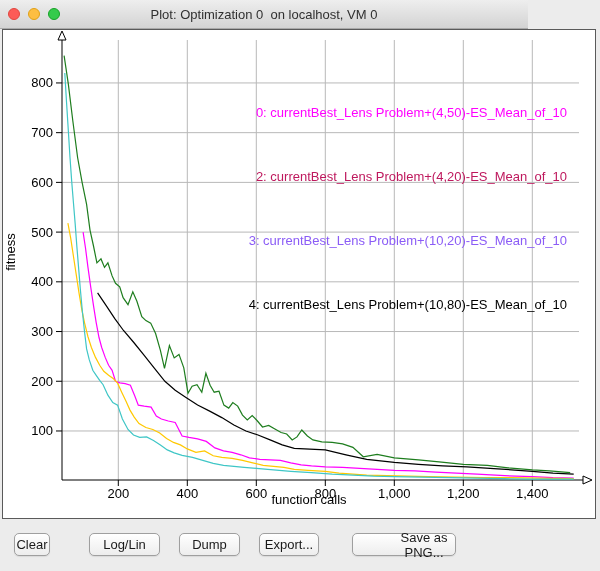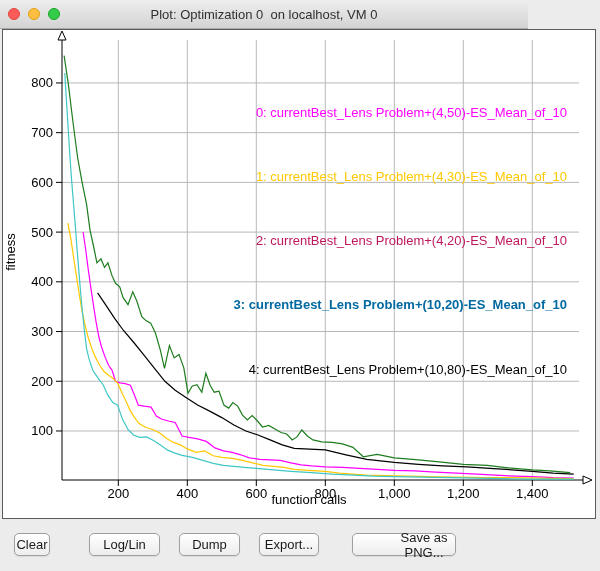--- a/index.html
+++ b/index.html
@@ -111,23 +111,22 @@
       <text x="306" y="474" text-anchor="middle" font-size="13" fill="#000" font-family="&quot;Liberation Sans&quot;,sans-serif">function calls</text>
       <text x="12" y="222" text-anchor="middle" font-size="13" fill="#000" transform="rotate(-90 12 222)" font-family="&quot;Liberation Sans&quot;,sans-serif">fitness</text>
       <polyline points="80.1,202.1 82.5,218.0 84.9,236.9 87.7,256.8 90.5,275.7 93.2,292.6 96.0,307.5 98.7,317.5 102.2,327.4 105.6,335.3 109.1,340.3 112.5,351.3 117.0,352.8 122.2,353.7 127.4,355.2 131.9,366.2 135.3,375.1 141.2,376.1 148.1,377.1 153.3,386.1 158.4,389.0 165.3,391.0 172.2,392.5 179.1,406.0 186.0,407.4 194.6,408.9 203.3,411.4 211.9,417.9 220.5,420.9 229.1,422.4 237.8,424.8 246.4,427.8 256.8,429.3 267.1,429.8 277.4,430.3 287.8,432.8 298.1,434.8 308.5,435.8 322.3,436.8 339.6,437.3 356.8,438.3 374.1,439.3 391.3,440.3 412.0,440.8 432.7,442.2 453.4,443.2 474.1,444.2 501.7,445.7 529.3,446.7 550.0,447.7 570.7,448.2" fill="none" stroke="#ff00ff" stroke-width="1.2"></polyline>
       <polyline points="64.9,193.2 67.7,208.1 70.4,226.0 73.2,244.4 76.0,262.8 78.7,279.2 81.5,292.6 84.9,306.5 88.4,317.5 92.5,327.4 96.7,335.3 100.8,341.3 105.6,345.3 110.5,348.8 114.6,353.2 118.7,362.2 122.9,371.1 127.0,380.1 131.2,387.1 136.0,393.5 142.9,397.5 149.8,399.5 156.7,403.0 163.6,408.4 170.5,412.4 177.4,414.9 184.3,418.9 192.9,422.4 201.6,420.9 210.2,425.8 218.8,427.3 229.1,428.3 239.5,430.3 249.8,432.8 260.2,435.3 270.5,436.3 280.9,437.3 291.3,439.3 305.1,440.3 322.3,441.3 336.1,443.2 349.9,444.2 363.7,445.2 384.4,445.7 405.1,446.2 425.8,446.7 453.4,447.2 481.0,447.7 508.6,447.7 536.2,448.2 570.7,448.7" fill="none" stroke="#ffc800" stroke-width="1.2"></polyline>
       <polyline points="61.8,43.0 63.5,71.8 65.3,100.2 67.0,127.5 68.7,151.4 70.4,172.3 72.2,194.1 73.9,217.0 75.6,237.9 77.3,258.8 79.4,281.7 81.5,301.5 83.6,318.9 86.3,329.9 89.8,340.3 93.2,345.3 96.7,350.3 100.1,354.7 104.9,365.2 109.8,372.6 114.6,375.1 119.4,389.0 125.0,399.5 130.5,405.0 136.7,407.4 143.6,406.9 150.5,410.4 157.4,414.9 164.3,419.9 171.2,422.9 179.1,425.3 189.5,427.3 199.8,430.3 210.2,433.3 220.5,435.3 230.9,436.3 241.2,437.3 253.3,438.3 270.5,439.8 287.8,441.3 308.5,442.7 329.2,444.2 349.9,445.2 370.6,446.2 391.3,446.7 418.9,447.2 446.5,447.7 474.1,448.2 501.7,448.7 529.3,449.2 570.7,449.2" fill="none" stroke="#3fc6c6" stroke-width="1.2"></polyline>
       <polyline points="61.1,25.6 65.3,53.9 69.8,90.7 74.6,127.5 79.1,152.4 83.6,174.3 87.0,200.1 90.5,216.0 93.9,232.9 98.0,228.9 101.5,237.4 104.9,232.9 109.1,245.9 112.5,253.3 116.7,256.8 120.1,267.7 125.0,274.7 129.8,261.8 133.9,271.2 138.8,286.6 142.9,290.6 147.7,293.1 152.6,303.5 157.4,320.4 161.5,338.3 166.4,315.5 171.2,327.9 176.0,324.4 180.8,337.8 185.0,363.2 189.1,356.2 194.0,354.7 198.8,362.2 202.9,343.3 207.1,355.2 211.2,362.2 216.0,361.2 220.9,375.1 225.7,378.1 229.8,372.6 234.7,376.1 239.5,385.1 244.3,390.0 249.2,385.6 254.0,390.5 259.5,397.0 265.7,395.5 271.9,399.0 278.1,402.5 283.7,404.0 289.2,409.9 294.0,406.9 298.8,400.0 304.4,406.0 309.9,409.9 318.8,411.9 329.2,412.4 339.6,413.9 349.9,417.4 360.3,426.8 374.1,424.3 391.3,427.8 415.4,429.8 436.1,431.8 460.3,434.3 484.4,435.3 505.1,437.8 529.3,439.8 546.5,440.8 567.2,442.7" fill="none" stroke="#1e7d1e" stroke-width="1.2"></polyline>
       <polyline points="94.6,262.8 103.2,275.7 111.8,288.6 120.5,300.5 130.8,312.5 141.2,325.4 151.5,338.3 161.9,351.3 172.2,360.2 182.6,367.2 194.6,375.1 206.7,381.1 218.8,387.6 230.9,395.0 242.9,401.0 255.0,405.0 267.1,409.9 279.2,414.9 291.3,418.4 322.3,419.9 343.0,424.8 363.7,429.3 391.3,432.3 415.4,434.3 439.6,435.8 463.8,436.8 494.8,438.8 529.3,441.3 550.0,443.2 570.7,444.2" fill="none" stroke="#000000" stroke-width="1.2"></polyline>
     </svg>
   <div class="legend">
     <div class="legend-row" style="color: rgb(255, 0, 255);">0: currentBest_Lens Problem+(4,50)-ES_Mean_of_10</div>
-    <div class="legend-row" style="color: rgb(255, 200, 0);">1: currentBest_Lens Problem+(4,30)-ES_Mean_of_10</div>
     <div class="legend-row" style="color: #be185d;">2: currentBest_Lens Problem+(4,20)-ES_Mean_of_10</div>
-    <div class="legend-row" style="color: #0369a1; font-weight: bold;">3: currentBest_Lens Problem+(10,20)-ES_Mean_of_10</div>
+    <div class="legend-row" style="color: #8b5cf6;">3: currentBest_Lens Problem+(10,20)-ES_Mean_of_10</div>
     <div class="legend-row" style="color: rgb(0, 0, 0);">4: currentBest_Lens Problem+(10,80)-ES_Mean_of_10</div>
   </div>
 </div>
 
 <div class="bottombar">
   <button class="btn" style="left:14px;width:36px;">Clear</button>
   <button class="btn" style="left:89px;width:71px;">Log/Lin</button>
   <button class="btn" style="left:179px;width:61px;">Dump</button>
   <button class="btn" style="left:259px;width:60px;">Export...</button>
   <button class="btn" style="left:352px;width:104px;padding-left:40px;">Save as PNG...</button>

